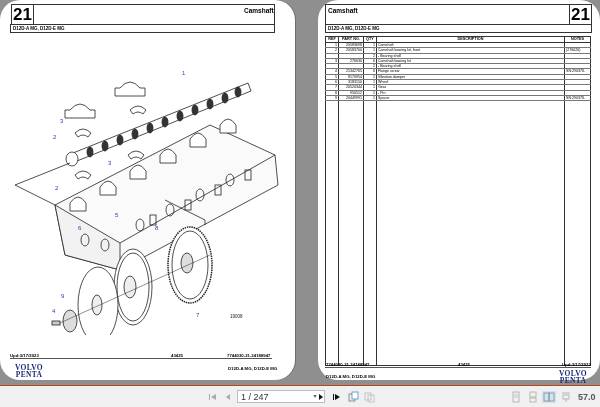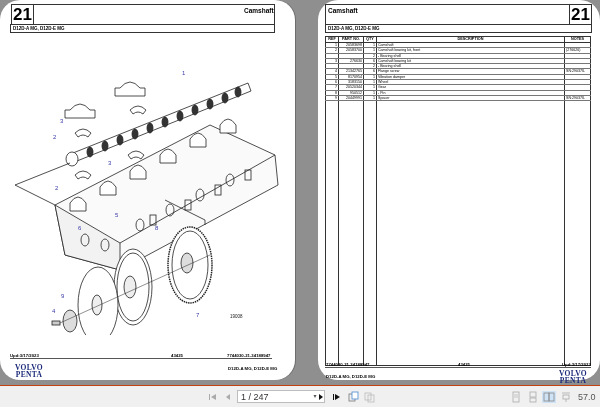--- a/index.html
+++ b/index.html
@@ -17,21 +17,21 @@
   .logo{position:absolute;font-family:"Liberation Serif",serif;font-weight:bold;color:#1b2a7a;font-size:7.5px;line-height:6.5px;letter-spacing:0.3px;text-align:center;}
   table.parts{position:absolute;border-collapse:collapse;font-size:3.6px;color:#000;}
   table.parts th{border:1px solid #333;font-weight:bold;font-size:3.8px;padding:0 1px;height:5px;line-height:5px;}
   table.parts td{border-left:1px solid #333;border-right:1px solid #333;border-bottom:0.5px solid #777;padding:0 1px;height:4.3px;line-height:4.3px;white-space:nowrap;overflow:hidden;}
   table.parts td.r{text-align:right;}
   table.parts tr.filler td{height:264px;border-bottom:1px solid #333;}
   .toolbar{position:absolute;left:0;top:385px;width:600px;height:22px;background:#f0f0f0;border-top:1px solid #c2410c;}
   .tb-btn{position:absolute;top:5px;height:12px;font-size:9px;line-height:12px;color:#999;text-align:center;}
   .page-input{position:absolute;left:237px;top:4px;width:88px;height:13px;background:#fff;border:1px solid #bdbdbd;font-size:9px;line-height:13px;padding-left:3px;color:#333;box-sizing:border-box;}
   .dd-arrow{position:absolute;left:306px;top:4px;width:18px;height:13px;font-size:6px;line-height:13px;text-align:center;color:#555;}
-  .zoom-val{position:absolute;left:578px;top:5px;font-size:9px;color:#555;line-height:12px;}
+  .zoom-val{position:absolute;left:578px;top:5px;font-size:9px;color:#555;line-height:12px;font-weight:bold;}
   svg{display:block;}
 </style>
 </head>
 <body>
 
 <div class="viewer">
 
   <div class="page page-left">
     <div class="num-box" style="left:11px;top:4px;width:21px;height:19px;">21</div>
     <div class="hdr" style="left:33px;top:4px;width:240px;height:19px;"></div>

